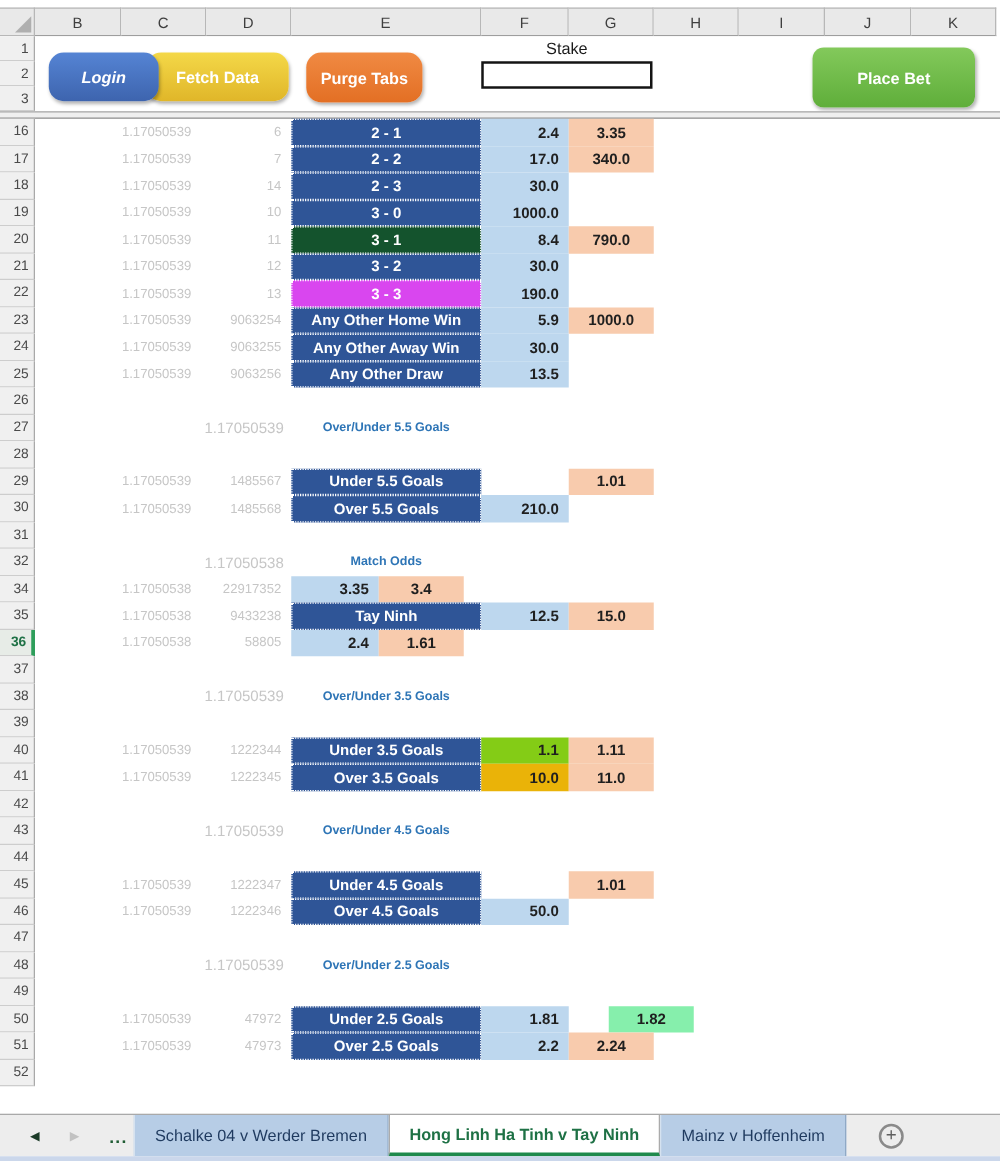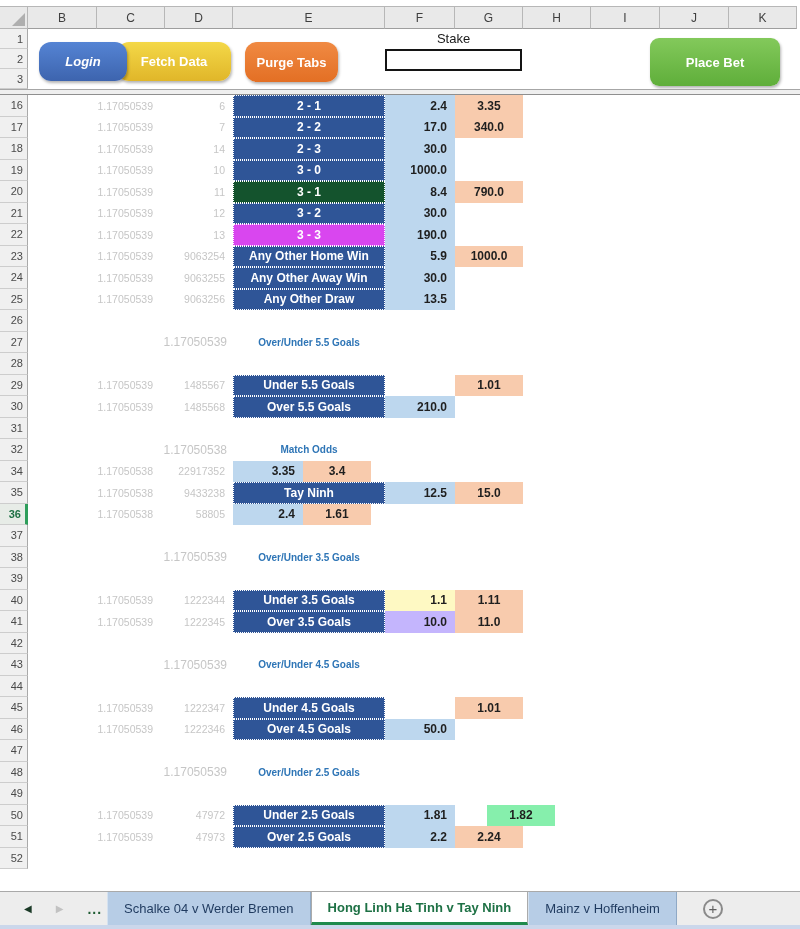--- a/index.html
+++ b/index.html
@@ -332,31 +332,31 @@
         <div class="rowhdr">39</div>
         <div class="cell c-b"></div>
         <div class="filler"></div>
       </div>
       <div class="row">
         <div class="rowhdr">40</div>
         <div class="cell c-b"></div>
         <div class="cell c-c idnum">1.17050539</div>
         <div class="cell c-d idnum">1222344</div>
         <div class="cell c-e runner-name" style="background: rgb(47, 85, 151);">Under 3.5 Goals</div>
-        <div class="cell c-f back-odds" style="background: #fef9c3;">1.1</div>
+        <div class="cell c-f back-odds" style="background: #84cc16;">1.1</div>
         <div class="cell c-g lay-odds" style="background: rgb(248, 203, 173);">1.11</div>
         <div class="filler"></div>
       </div>
       <div class="row">
         <div class="rowhdr">41</div>
         <div class="cell c-b"></div>
         <div class="cell c-c idnum">1.17050539</div>
         <div class="cell c-d idnum">1222345</div>
         <div class="cell c-e runner-name" style="background: rgb(47, 85, 151);">Over 3.5 Goals</div>
-        <div class="cell c-f back-odds" style="background: #c4b5fd;">10.0</div>
+        <div class="cell c-f back-odds" style="background: #eab308;">10.0</div>
         <div class="cell c-g lay-odds" style="background: rgb(248, 203, 173);">11.0</div>
         <div class="filler"></div>
       </div>
       <div class="row">
         <div class="rowhdr">42</div>
         <div class="cell c-b"></div>
         <div class="filler"></div>
       </div>
       <div class="row">
         <div class="rowhdr">43</div>

